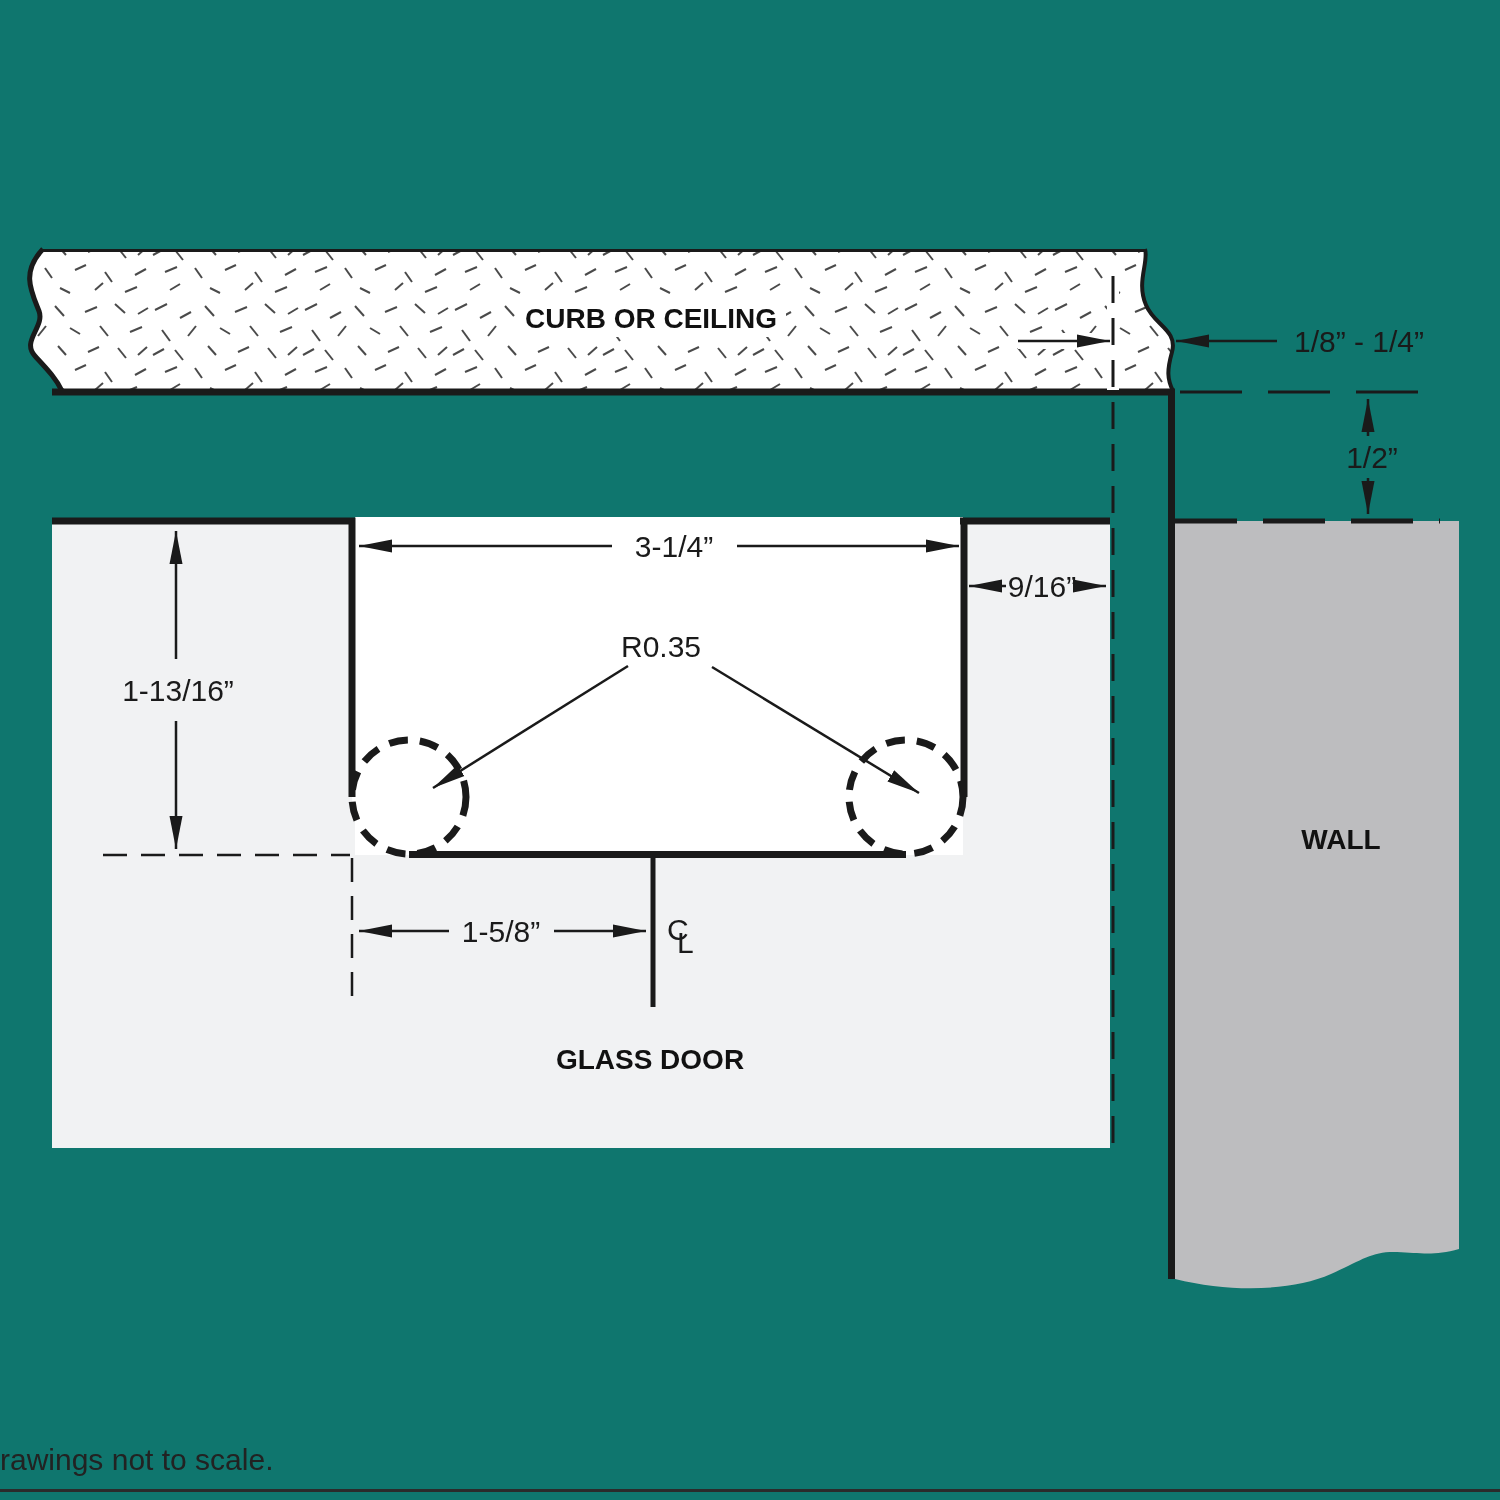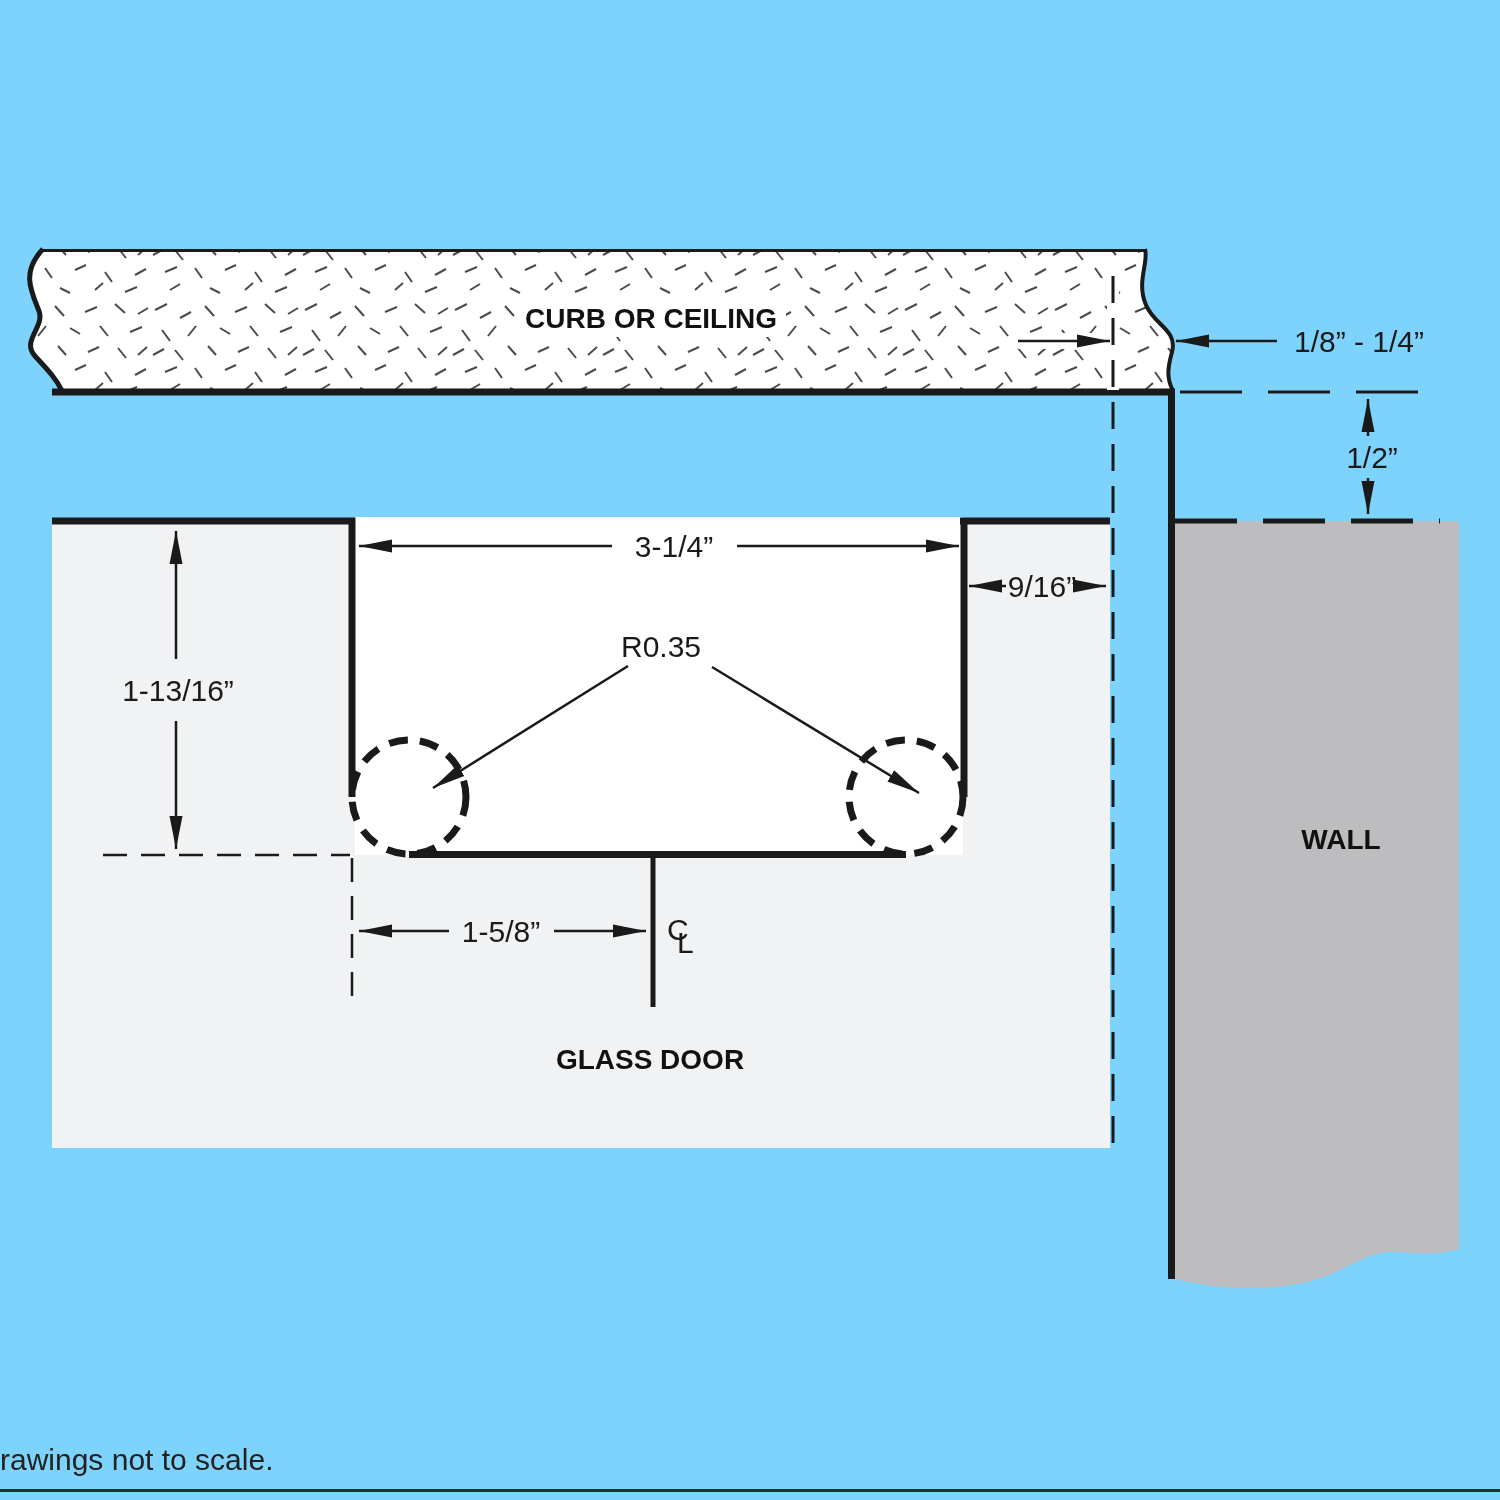--- a/index.html
+++ b/index.html
@@ -1,20 +1,20 @@
 <!DOCTYPE html>
 <html><head>
 <meta charset="utf-8">
 <style>
   html, body { margin: 0; padding: 0; background: #ffffff; }
   .stage {
     position: relative;
     width: 1500px;
     height: 1500px;
-    background: #7dd3fc;
+    background: #0f766e;
     font-family: "Liberation Sans", "DejaVu Sans", sans-serif;
     overflow: hidden;
   }
   svg { display: block; }
   .dim-text {
     font-family: "Liberation Sans", "DejaVu Sans", sans-serif;
     font-size: 30px;
     fill: #1a1a1a;
   }
   .label-text {

